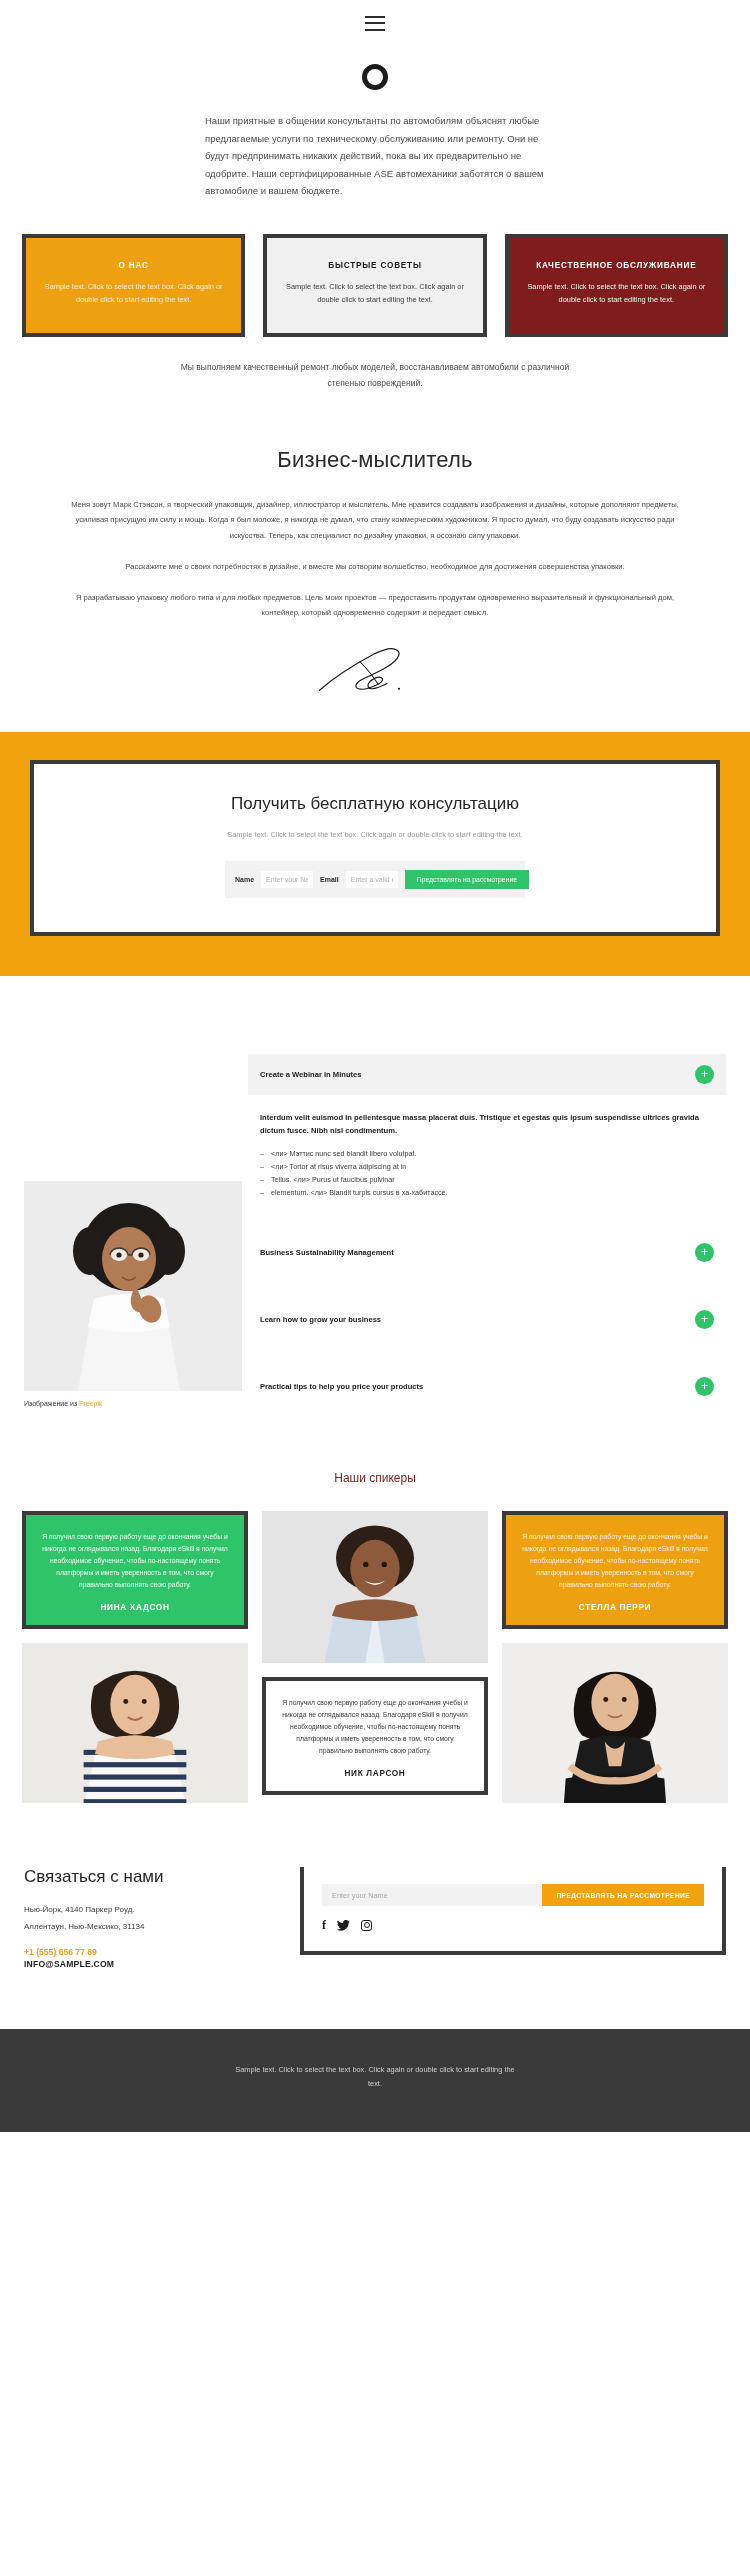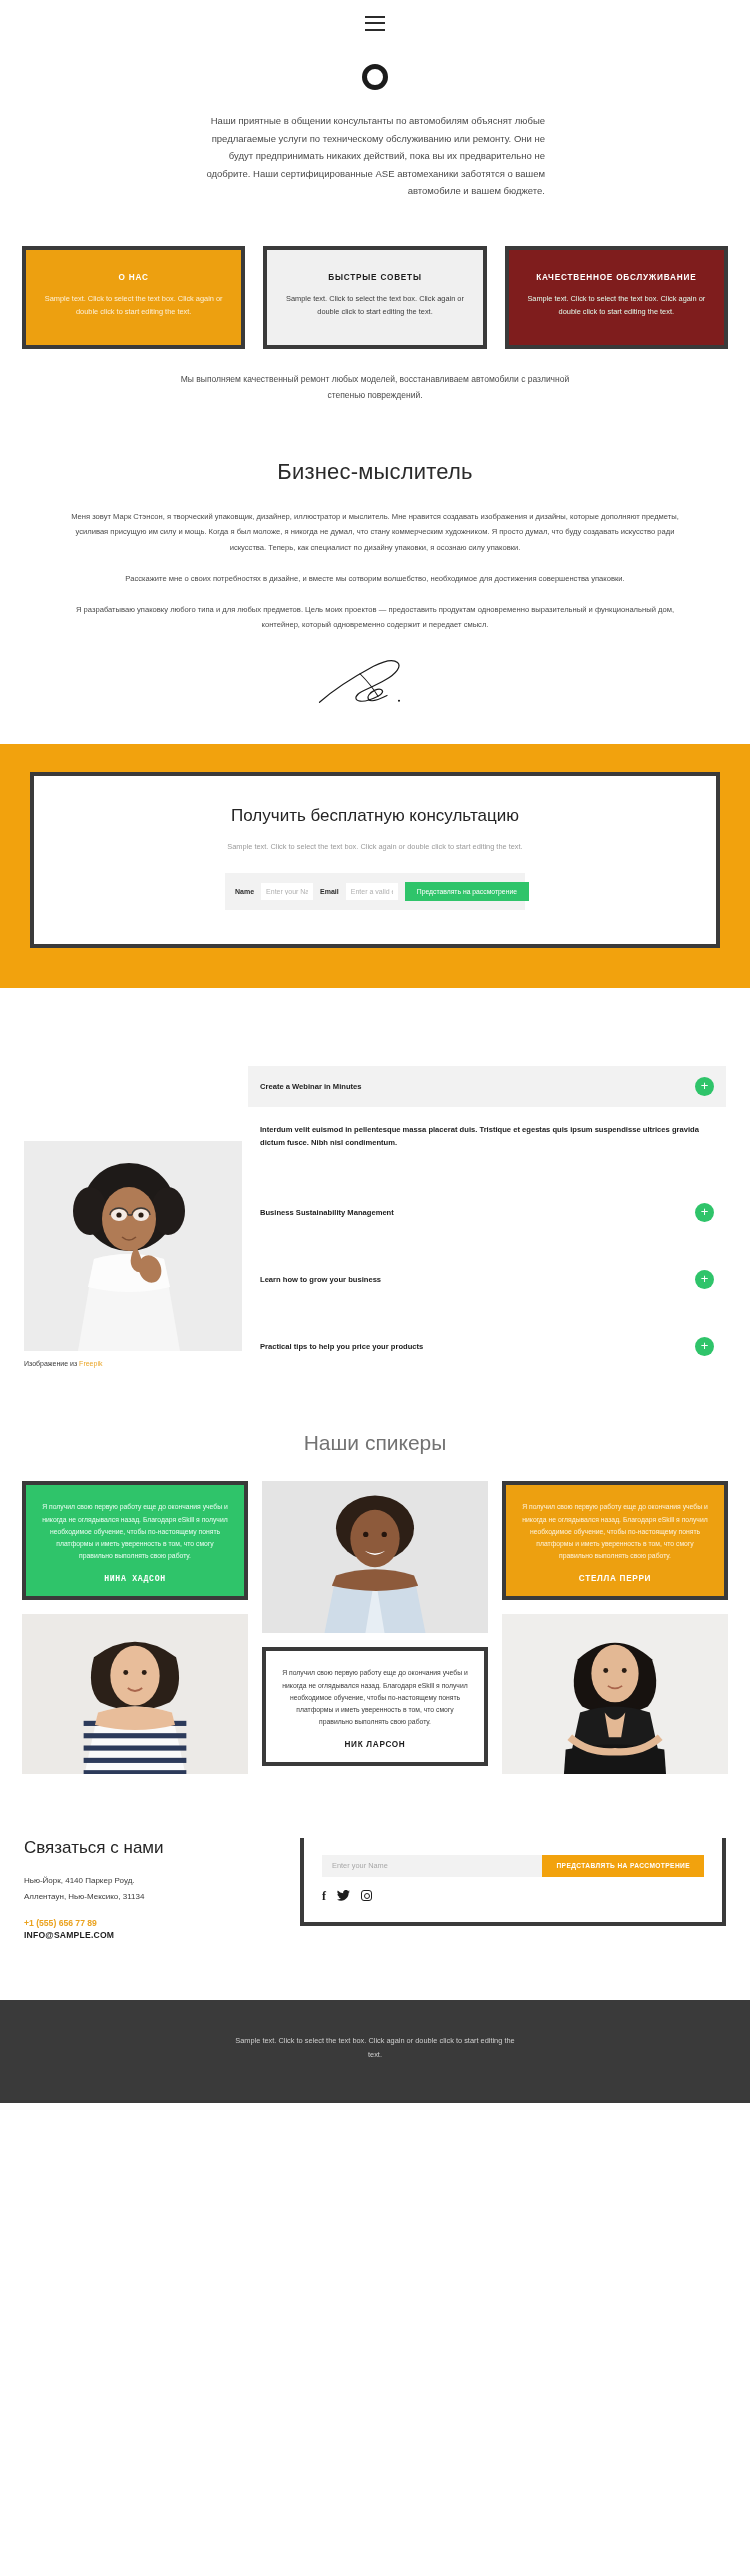--- a/index.html
+++ b/index.html
@@ -30,25 +30,25 @@
   
   .hero { padding: 18px 0 26px; text-align: center; background:#fff; }
   .hero-logo {
     width: 26px; height: 26px;
     border: 5px solid #1c1c1c;
     border-radius: 50%;
     margin: 0 auto 22px;
   }
   .hero-text {
     max-width: 340px;
-    margin: 12px auto;
+    margin: 0 auto;
     font-size: 9.5px;
     line-height: 1.85;
     color: #4a4a4a;
-    text-align: right;
+    text-align: left;
   }
 
   
   .cards-row {
     display: flex;
     justify-content: center;
     gap: 18px;
     padding: 8px 22px 0;
   }
   .card {
@@ -232,23 +232,23 @@
     position: absolute;
     left: 0; top: 0;
     color: #3b3b3b;
   }
   .acc-gap { height: 26px; }
 
   
   .speakers { padding: 64px 0 0; }
   .speakers h2 {
     text-align: center;
-    font-size: 21px;
+    font-size: 12px;
     font-weight: 400;
-    color: #737373;
+    color: #7f1d1d;
     margin-bottom: 26px;
   }
   .sp-grid {
     display: grid;
     grid-template-columns: 1fr 1fr 1fr;
     gap: 14px;
     padding: 0 22px;
   }
   .sp-quote {
     border: 4px solid #3a3a3a;
@@ -264,21 +264,21 @@
   }
   .sp-quote.green .sp-quote-text  { color: #ecfdf3; }
   .sp-quote.orange .sp-quote-text { color: #fdf2dc; }
   .sp-quote.white .sp-quote-text  { color: #3b3b3b; }
   .sp-name {
     margin-top: 12px;
     font-size: 8.2px;
     font-weight: 700;
     letter-spacing: .7px;
   }
-  .sp-quote.green .sp-name  { color: #ffffff; font-family: Liberation Mono, monospace; }
+  .sp-quote.green .sp-name  { color: #ffffff; }
   .sp-quote.orange .sp-name { color: #ffffff; }
   .sp-quote.white .sp-name  { color: #1d1d1d; }
   .sp-photo { background: #e8e8e8; width: 100%; position: relative; overflow: hidden; }
   .sp-photo.tall { height: 160px; }
   .sp-photo.tall2 { height: 152px; }
   .sp-col { display: flex; flex-direction: column; gap: 14px; }
 
   
   .contact {
     padding: 64px 24px 0;
@@ -470,20 +470,26 @@
   </div>
 
   <div class="feature-right">
     <div class="acc-item">
       <div class="acc-title">Create a Webinar in Minutes</div>
       <div class="plus-btn">+</div>
     </div>
 
     <div class="acc-body">
       <div class="acc-lead">Interdum velit euismod in pellentesque massa placerat duis. Tristique et egestas quis ipsum suspendisse ultrices gravida dictum fusce. Nibh nisl condimentum.</div>
+      <ul class="acc-list">
+        <li>&lt;ли&gt; Мэттис nunc sed blandit libero volutpat.</li>
+        <li>&lt;ли&gt; Tortor at risus viverra adipiscing at in</li>
+        <li>Tellus. &lt;ли&gt; Purus ut faucibus pulvinar</li>
+        <li>elementum. &lt;ли&gt; Blandit turpis cursus в ха-хабитассе.</li>
+      </ul>
     </div>
 
     <div class="acc-gap"></div>
 
     <div class="acc-item plain">
       <div class="acc-title">Business Sustainability Management</div>
       <div class="plus-btn">+</div>
     </div>
     <div class="acc-gap"></div>
 

